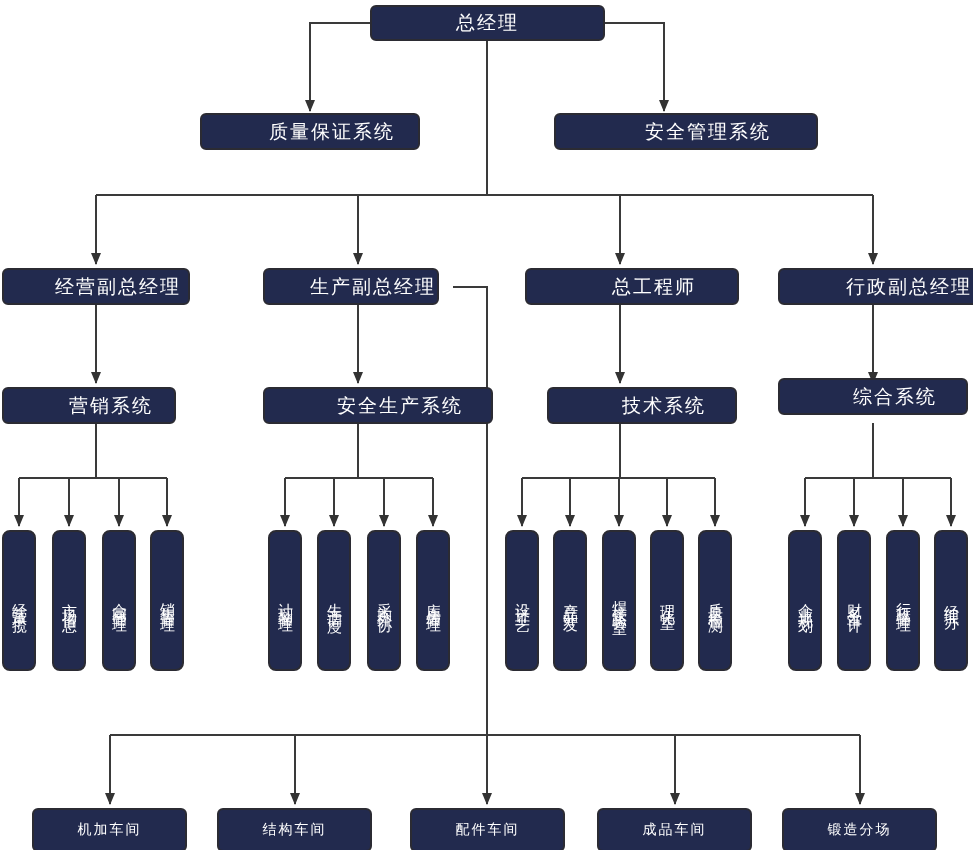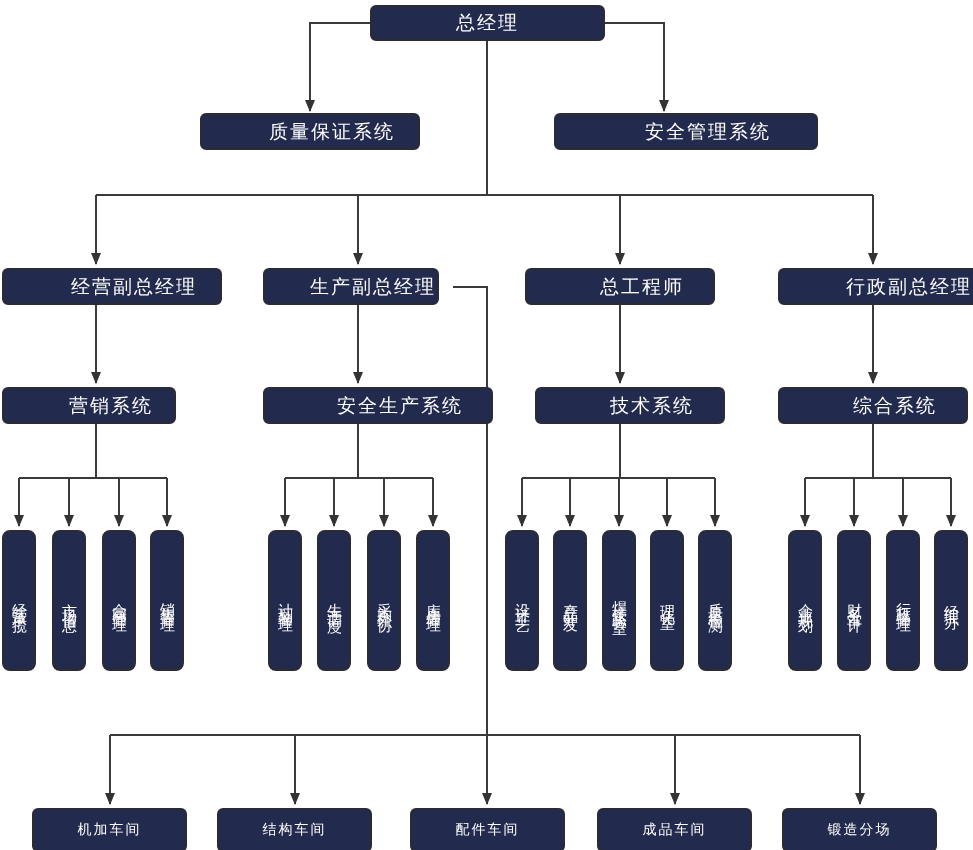--- a/index.html
+++ b/index.html
@@ -85,29 +85,29 @@
       <path d="M675,735 V804" marker-end="url(#arw)"></path>
       <path d="M860,735 V804" marker-end="url(#arw)"></path>
     </g>
   </svg>
 
   <div class="node top" style="left:370px;top:5px;width:235px">总经理</div>
 
   <div class="node h" style="left:200px;top:113px;width:220px">质量保证系统</div>
   <div class="node h" style="left:554px;top:113px;width:264px">安全管理系统</div>
 
-  <div class="node h" style="left:2px;top:268px;width:220px">经营副总经理</div>
+  <div class="node h" style="left:2px;top:268px;width:188px">经营副总经理</div>
   <div class="node h" style="left:263px;top:268px;width:176px">生产副总经理</div>
-  <div class="node h" style="left:525px;top:268px;width:190px">总工程师</div>
+  <div class="node h" style="left:525px;top:268px;width:214px">总工程师</div>
   <div class="node h" style="left:778px;top:268px;width:218px">行政副总经理</div>
 
   <div class="node h" style="left:2px;top:387px;width:174px">营销系统</div>
   <div class="node h" style="left:263px;top:387px;width:230px">安全生产系统</div>
-  <div class="node h" style="left:535px;top:387px;width:190px">技术系统</div>
-  <div class="node h" style="left:778px;top:387px;width:190px">综合系统</div>
+  <div class="node h" style="left:547px;top:387px;width:190px">技术系统</div>
+  <div class="node h" style="left:778px;top:378px;width:190px">综合系统</div>
 
   <div class="node v" style="left:2px;top:530px">经营承揽</div>
   <div class="node v" style="left:52px;top:530px">市场信息</div>
   <div class="node v" style="left:102px;top:530px">合同管理</div>
   <div class="node v" style="left:150px;top:530px">销售管理</div>
 
   <div class="node v" style="left:268px;top:530px">计划管理</div>
   <div class="node v" style="left:317px;top:530px">生产调度</div>
   <div class="node v" style="left:367px;top:530px">采购外协</div>
   <div class="node v" style="left:416px;top:530px">库房管理</div>

